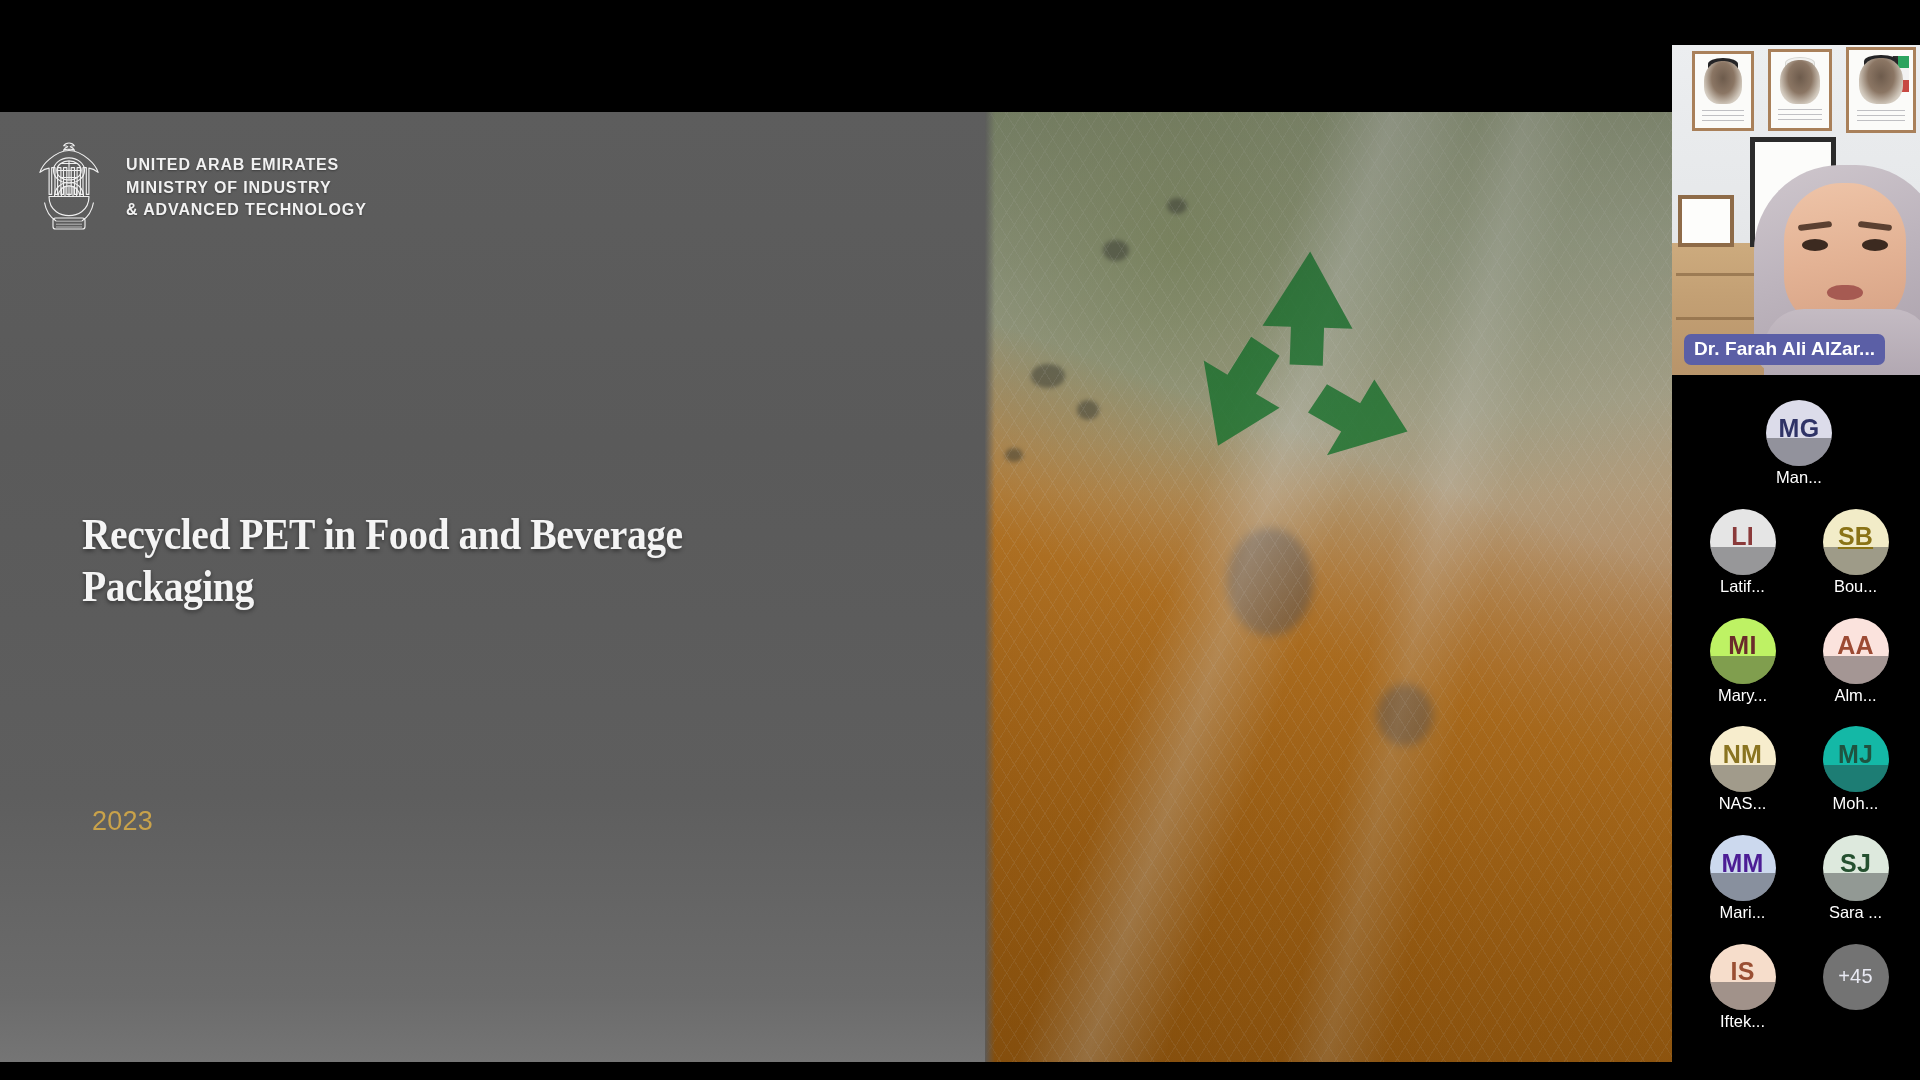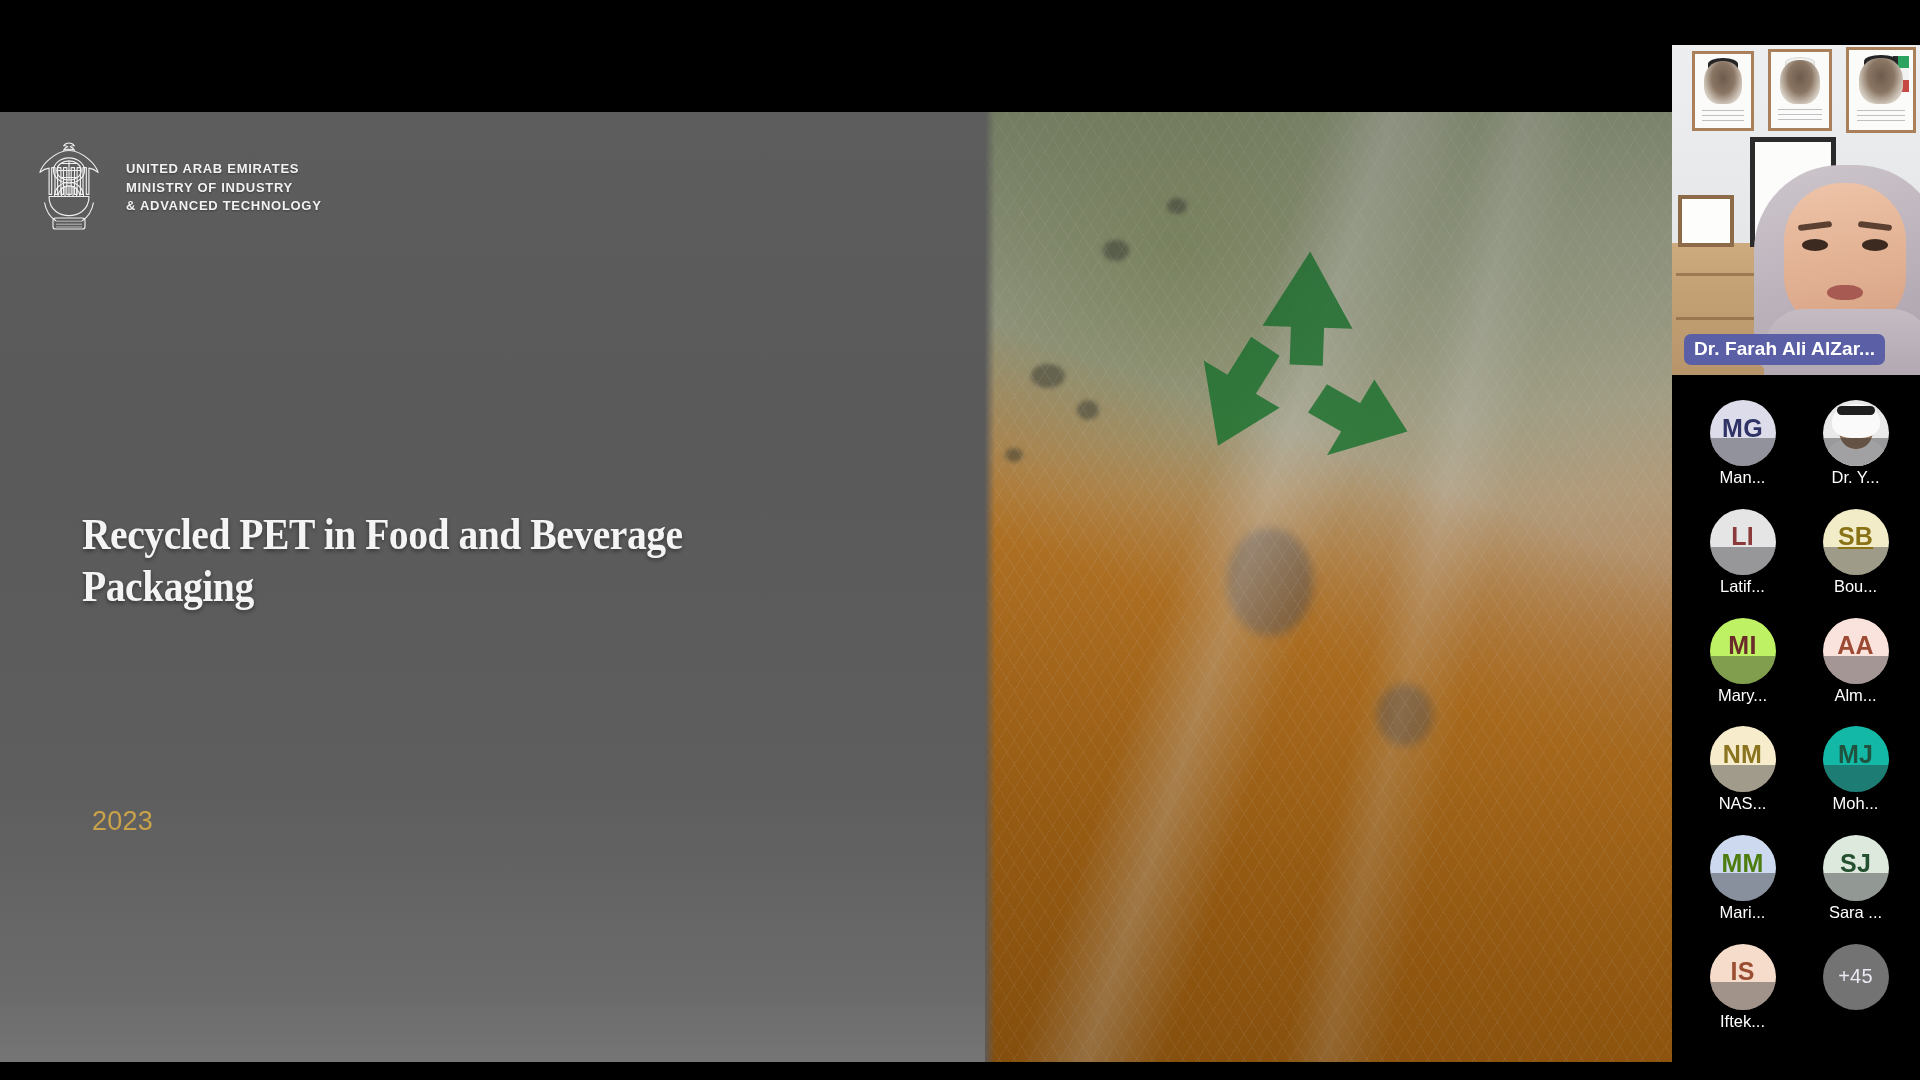--- a/index.html
+++ b/index.html
@@ -18,21 +18,21 @@
     background:linear-gradient(180deg,#5d5d5d 0%, #5a5a5a 35%, #5e5e5e 72%, #6b6b6b 93%, #757575 100%);
     overflow:hidden;
   }
 
   
   #slide-left { position:absolute; left:0; top:0; width:985px; height:100%; }
 
   #logo-block { position:absolute; left:30px; top:22px; display:flex; align-items:center; gap:18px; }
   #emblem { width:78px; height:108px; flex:none; }
   #ministry-text {
-    color:#f2f2f2; font-weight:700; font-size:13px; letter-spacing:.055em;
+    color:#f2f2f2; font-weight:700; font-size:16px; letter-spacing:.055em;
     line-height:1.42; text-transform:uppercase; white-space:nowrap;
     text-shadow:0 1px 2px rgba(0,0,0,.35);
   }
 
   #slide-title {
     position:absolute; left:82px; top:396px; width:860px;
     color:#f4f4f4;
     font-family:"Liberation Serif", serif;
     font-weight:700; font-size:45px; letter-spacing:-.012em;
     transform:scaleX(.88); transform-origin:left center;
@@ -297,30 +297,20 @@
     <div id="grid">
 
       <div class="prow">
         <div class="pcell">
           <div class="pav" style="background:#dcdcea;color:#2f3366;">
             <span class="ini">MG</span>
             <span class="shade"></span>
           </div>
           <div class="pname">Man...</div>
         </div>
-        <div class="pcell">
-          <div class="pav photo">
-            <span class="ph-body"></span>
-              <span class="ph-head"></span>
-            <span class="ph-ghutra"></span>
-              <span class="ph-agal"></span>
-            <span class="shade"></span>
-          </div>
-          <div class="pname">Dr. Y...</div>
-        </div>
       </div>
 
       <div class="prow">
         <div class="pcell">
           <div class="pav" style="background:#e5e5e5;color:#8a3a3a;">
             <span class="ini">LI</span>
             <span class="shade"></span>
           </div>
           <div class="pname">Latif...</div>
         </div>
@@ -362,21 +352,21 @@
           <div class="pav" style="background:#14b8a6;color:#1f5340;">
             <span class="ini">MJ</span>
             <span class="shade"></span>
           </div>
           <div class="pname">Moh...</div>
         </div>
       </div>
 
       <div class="prow">
         <div class="pcell">
-          <div class="pav" style="background:#ccd9ee;color:#4d7c0f;">
+          <div class="pav" style="background:#ccd9ee;color:#4c1d95;">
             <span class="ini">MM</span>
             <span class="shade"></span>
           </div>
           <div class="pname">Mari...</div>
         </div>
         <div class="pcell">
           <div class="pav" style="background:#dde9dd;color:#24502f;">
             <span class="ini">SJ</span>
             <span class="shade"></span>
           </div>

